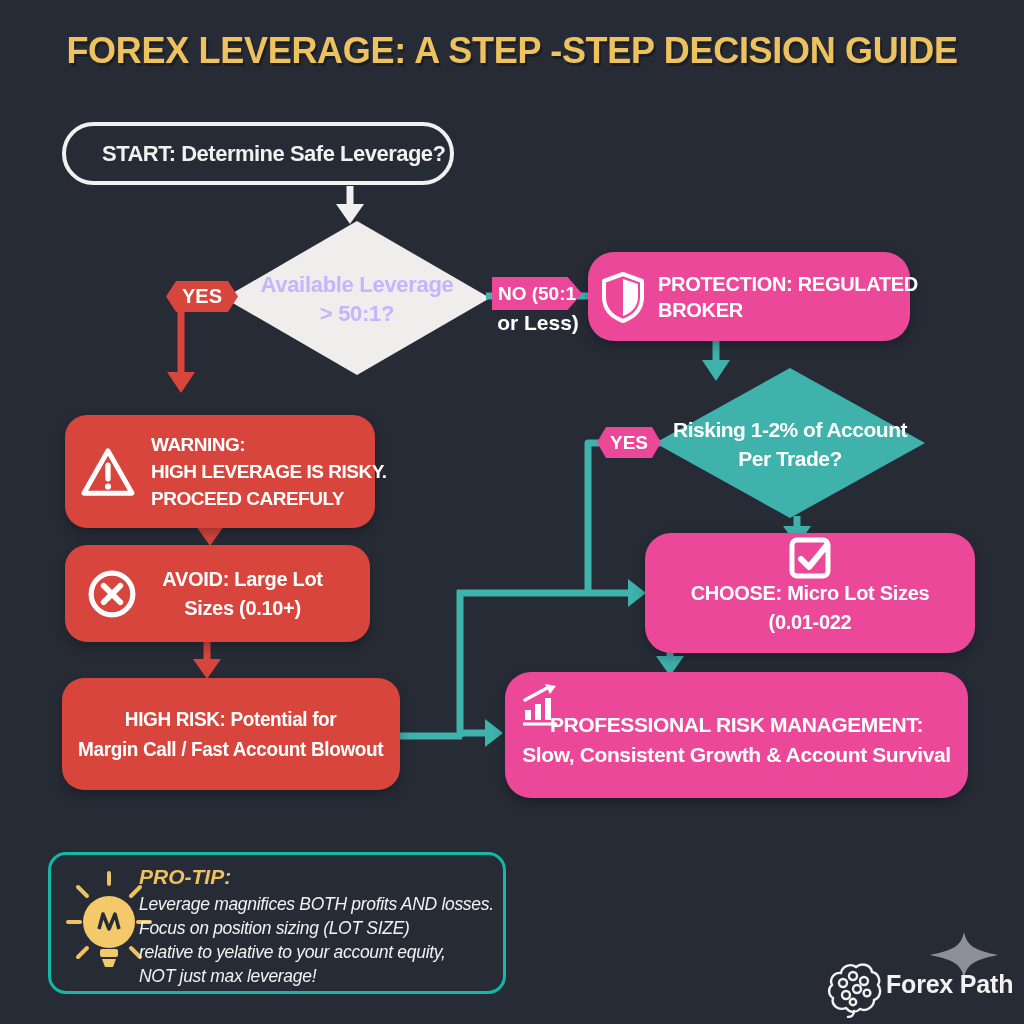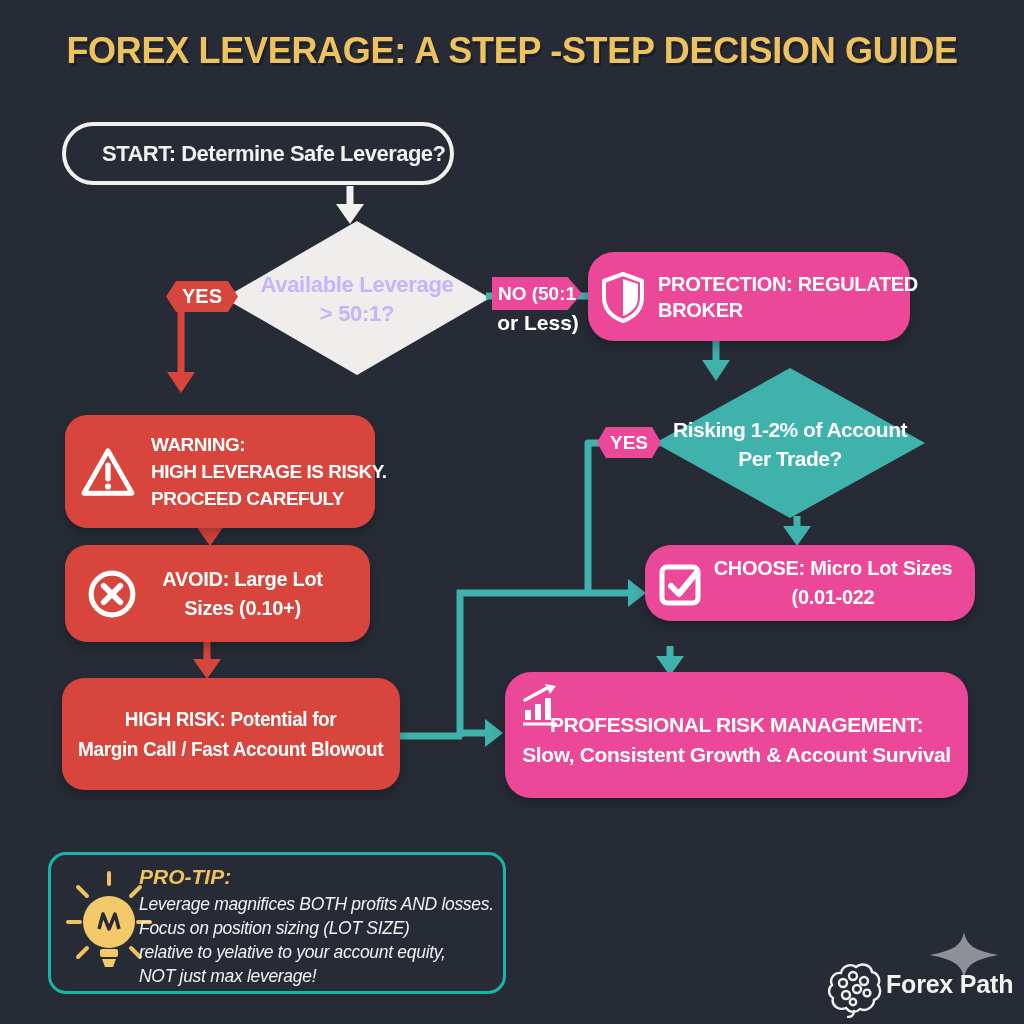--- a/index.html
+++ b/index.html
@@ -142,21 +142,21 @@
 
   <div class="dtext" style="left:668px;top:415px;width:244px;font-size:21px;color:#fff;letter-spacing:-0.5px;line-height:29px;">
     <div class="nowrap">Risking 1-2% of Account</div>
     <div class="nowrap">Per Trade?</div>
   </div>
 
   <div class="badge hex teal" style="left:597px;top:427px;width:64px;height:31px;font-size:19px;">
     <span>YES</span>
   </div>
 
-  <div class="box teal" style="left:645px;top:545px;width:330px;height:76px;border-radius:26px;padding:0 12px;">
+  <div class="box teal" style="left:645px;top:533px;width:330px;height:120px;border-radius:26px;padding:0 12px;flex-direction:column;">
     <svg class="icn" width="46" height="46" viewBox="0 0 46 46">
       <rect x="5" y="7" width="36" height="36" rx="5" fill="none" stroke="#fff" stroke-width="5"></rect>
       <polyline points="14,26 22,34 40,12" fill="none" stroke="#fff" stroke-width="6" stroke-linecap="round" stroke-linejoin="round"></polyline>
     </svg>
     <div style="flex:1;text-align:center;font-size:20px;line-height:29px;letter-spacing:-0.3px;">
       <div class="nowrap">CHOOSE: Micro Lot Sizes</div>
       <div class="nowrap">(0.01-022</div>
     </div>
   </div>
 

